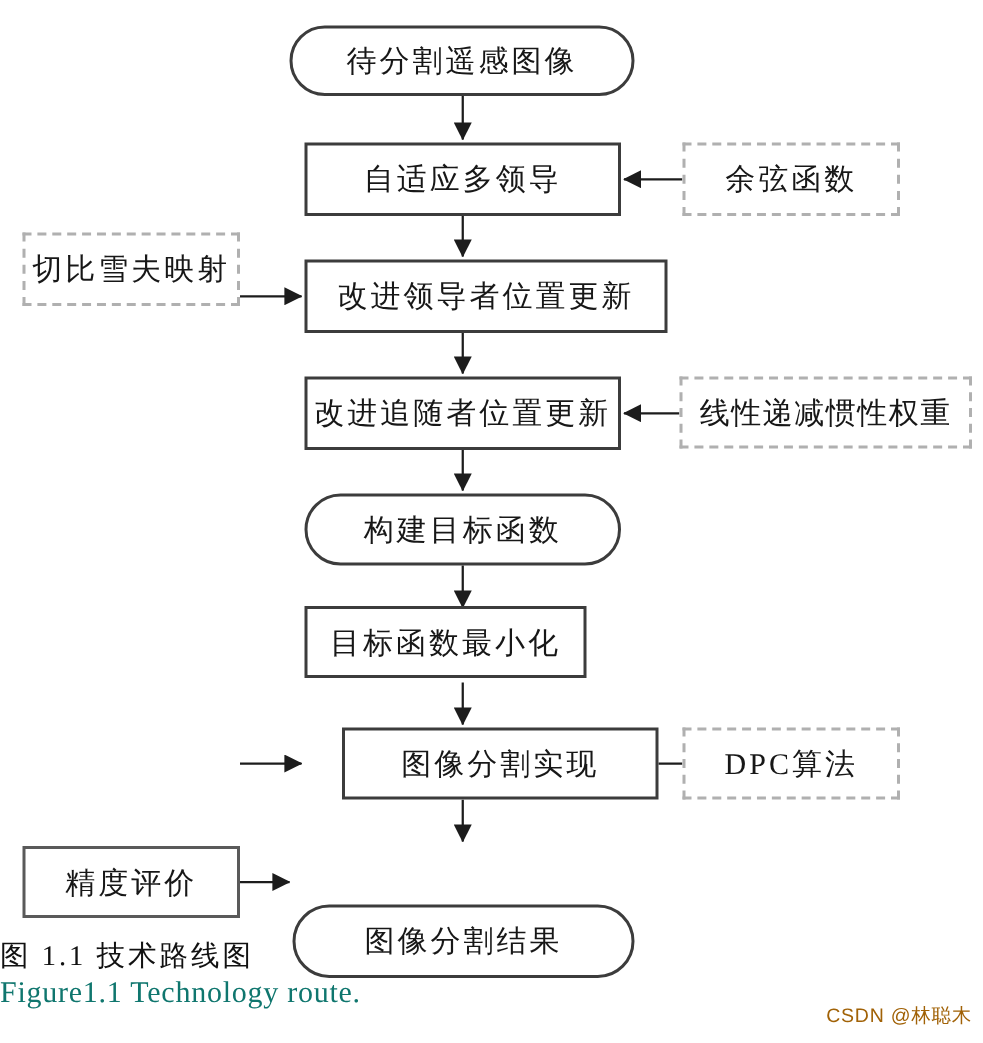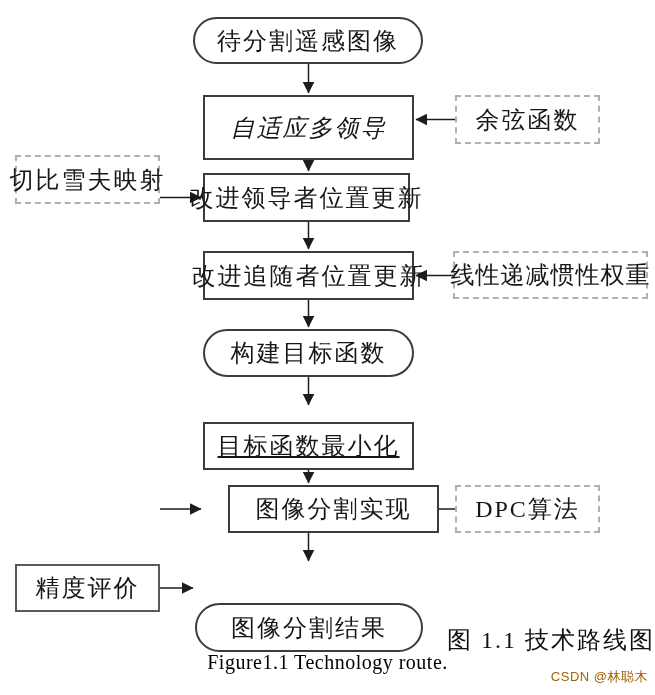--- a/index.html
+++ b/index.html
@@ -13,50 +13,49 @@
   .arrows{
     position:absolute;left:0;top:0;width:655px;height:695px;
     pointer-events:none;
   }
   .node{
     position:absolute;
     box-sizing:border-box;
     background:#ffffff;
     border:2px solid #3c3c3c;
     display:flex;align-items:center;justify-content:center;
-    font-size:24px;
+    font-size:20px;
     letter-spacing:2px;
     color:#171717;
     white-space:nowrap;
     z-index:2;
   }
   .node.dashed{
     border:2px dashed #b0b0b0;
     font-family:Liberation Serif, serif;
   }
   .node.stadium{
     border-radius:25px;
   }
   .node.gray{
     border-color:#5a5a5a;
   }
   .caption-zh{
     position:absolute;left:0;width:100%;top:624;
     top:624px;
-    text-align:right;
-    font-size:24px;
+    text-align:left;
+    font-size:19px;
     letter-spacing:2px;
     color:#111111;
   }
   .caption-en{
     position:absolute;left:0;width:100%;top:651px;
-    text-align:center;
     font-size:20px;
     letter-spacing:0.5px;
-    color:#000000;
+    color:#0f766e;
   }
   .watermark{
     position:absolute;right:7px;top:668px;
     font-family:"Liberation Sans","DejaVu Sans",sans-serif;
     font-size:13px;
     color:#a16207;
     letter-spacing:0.5px;
   }
 </style>
 </head>
@@ -82,35 +81,35 @@
     <line x1="455" y1="119.5" x2="416" y2="119.5" stroke="#1c1c1c" stroke-width="1.5" marker-end="url(#ah)"></line>
     <line x1="160" y1="197.5" x2="201" y2="197.5" stroke="#1c1c1c" stroke-width="1.5" marker-end="url(#ah)"></line>
     <line x1="453" y1="275.5" x2="416" y2="275.5" stroke="#1c1c1c" stroke-width="1.5" marker-end="url(#ah)"></line>
     <line x1="160" y1="509" x2="201" y2="509" stroke="#1c1c1c" stroke-width="1.5" marker-end="url(#ah)"></line>
     <line x1="455" y1="509" x2="416" y2="509" stroke="#1c1c1c" stroke-width="1.5" marker-end="url(#ah)"></line>
     <line x1="160" y1="588" x2="193" y2="588" stroke="#1c1c1c" stroke-width="1.5" marker-end="url(#ah)"></line>
   </svg>
 
   <div class="node stadium" style="left:193px;top:17px;width:230px;height:47px;">待分割遥感图像</div>
 
-  <div class="node" style="left:203px;top:95px;width:211px;height:65px;font-style:italic;">自适应多领导</div>
+  <div class="node" style="left:203px;top:95px;width:211px;height:49px;">自适应多领导</div>
 
   <div class="node dashed" style="left:455px;top:95px;width:145px;height:49px;">余弦函数</div>
 
   <div class="node dashed" style="left:15px;top:155px;width:145px;height:49px;">切比雪夫映射</div>
 
-  <div class="node" style="left:203px;top:173px;width:207px;height:49px;">改进领导者位置更新</div>
+  <div class="node" style="left:203px;top:173px;width:242px;height:49px;">改进领导者位置更新</div>
 
   <div class="node dashed" style="left:453px;top:251px;width:195px;height:48px;letter-spacing:1px;">线性递减惯性权重</div>
 
   <div class="node" style="left:203px;top:251px;width:211px;height:49px;">改进追随者位置更新</div>
 
   <div class="node" style="left:203px;top:329px;width:211px;height:48px;border-radius:24px;">构建目标函数</div>
 
-  <div class="node" style="left:203px;top:422px;width:211px;height:48px;text-decoration:underline;">目标函数最小化</div>
+  <div class="node" style="left:203px;top:404px;width:188px;height:48px;">目标函数最小化</div>
 
 
   <div class="node" style="left:203px;top:485px;width:211px;height:48px;margin-left:25px;">图像分割实现</div>
 
   <div class="node gray" style="left:15px;top:564px;width:145px;height:48px;">精度评价</div>
 
   <div class="node dashed" style="left:455px;top:485px;width:145px;height:48px;">DPC算法</div>
 
   <div class="node stadium" style="left:195px;top:563px;width:228px;height:49px;margin-top:40px;">图像分割结果</div>
 

